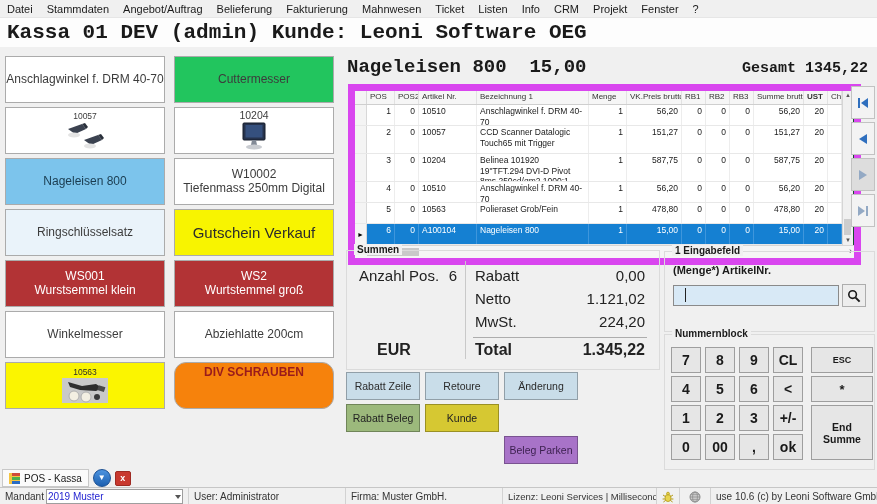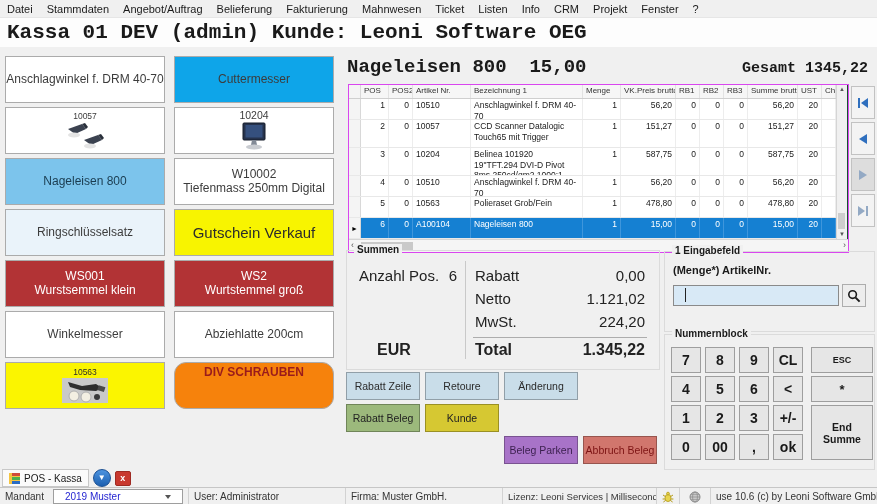--- a/index.html
+++ b/index.html
@@ -26,21 +26,21 @@
   .tile.bold{font-weight:bold;}
   .tile.top{justify-content:flex-start;padding-top:3px;border-radius:12px;}
   .tile svg{margin-top:2px;}
   
   #receipt-header{position:absolute;left:347px;top:56px;width:521px;display:flex;
                   justify-content:space-between;align-items:baseline;
                   font-family:"Liberation Mono",monospace;font-weight:bold;}
   #rc-line{font-size:19px;white-space:pre;}
   #rc-total{font-size:15px;white-space:pre;}
   
-  #table{position:absolute;left:348px;top:84px;width:499px;border:1px solid #d946ef;background:#14532d;}
+  #table{position:absolute;left:348px;top:84px;width:499px;border:7px solid #d946ef;background:#14532d;}
   #t-main{display:flex;}
   #t-grid{width:487px;}
   .t-hrow{display:flex;height:13px;background:#F6F6F6;border-bottom:1px solid #CFCFCF;
           font-size:8px;color:#333;}
   .t-hcell{padding:1px 2px 0 3px;border-right:1px solid #E2E2E2;overflow:hidden;white-space:nowrap;}
   .t-row{display:flex;border-bottom:1px solid #E8E8E8;font-size:8.5px;background:#fff;overflow:hidden;}
   .t-cell{padding:1px 3px 0 3px;border-right:1px solid #EDEDED;overflow:hidden;line-height:1.25;}
   .al-r{text-align:right;}
   .t-ind{width:11px;min-width:11px;background:#F4F4F4;border-right:1px solid #D8D8D8;
          font-size:7px;color:#000;display:flex;align-items:center;justify-content:center;}
@@ -108,22 +108,22 @@
             border:1px solid #1B4F92;display:flex;align-items:center;justify-content:center;
             color:#fff;font-size:8px;cursor:pointer;line-height:1;}
   #tab-close{width:14px;height:13px;background:#C8382E;border:1px solid #9E2A22;border-radius:2px;
              color:#fff;font-size:9px;font-weight:bold;display:flex;align-items:center;
              justify-content:center;cursor:pointer;line-height:1;}
   
   #statusbar{position:absolute;left:0;top:487px;right:0;height:17px;background:#F0F0F0;
              border-top:1px solid #C6C6C6;display:flex;align-items:stretch;font-size:10px;color:#333;}
   .sb-sec{border-right:1px solid #D2D2D2;display:flex;align-items:center;padding:0 5px;
           white-space:nowrap;overflow:hidden;}
-  #sb-combo{width:138px;height:13px;background:#fff;border:1px solid #9E9E9E;margin-left:9px;
-            display:flex;align-items:center;justify-content:space-between;padding:0 11px;
+  #sb-combo{width:138px;height:13px;background:#fff;border:1px solid #9E9E9E;margin-left:2px;
+            display:flex;align-items:center;justify-content:space-between;padding:0 1px;
             color:#1F1FD0;cursor:pointer;}
   .chev{width:0;height:0;border-left:3px solid transparent;border-right:3px solid transparent;
         border-top:4px solid #555;}
 </style>
 </head>
 <body>
 
 <div id="app">
   <div id="menubar">
       <span class="menu-item">Datei</span>
@@ -139,21 +139,21 @@
       <span class="menu-item">Projekt</span>
       <span class="menu-item">Fenster</span>
       <span class="menu-item">?</span>
     </div>
   <div id="titlebar">Kassa 01 DEV (admin) Kunde: Leoni Software OEG</div>
 
   <div id="product-grid">
       <div class="tile" style="background: rgb(255, 255, 255); color: rgb(60, 60, 60);">
         <div class="line">Anschlagwinkel f. DRM 40-70</div>
       </div>
-      <div class="tile" style="background: #0ea5e9; color: rgb(60, 60, 60);">
+      <div class="tile" style="background: #22c55e; color: rgb(60, 60, 60);">
         <div class="line">Cuttermesser</div>
       </div>
       <div class="tile" style="background: rgb(255, 255, 255); color: rgb(60, 60, 60);">
         <div class="code">10057</div>
         <svg width="46" height="27" viewBox="0 0 46 27">
           <path d="M6 7 L20 2 L24 7 L13 12 Z" fill="#3B4250"></path>
           <path d="M20 2 L24 7 L26 5 L23 1 Z" fill="#2A303B"></path>
           <ellipse cx="12" cy="13" rx="6" ry="2.5" fill="#E4E4E4"></ellipse>
           <path d="M22 18 L36 13 L40 18 L29 23 Z" fill="#3B4250"></path>
           <path d="M36 13 L40 18 L42 16 L39 12 Z" fill="#2A303B"></path>
@@ -225,21 +225,21 @@
             <div class="t-hcell" style="width: 28px; box-sizing: border-box;">POS</div>
             <div class="t-hcell" style="width: 24px; box-sizing: border-box;">POS2</div>
             <div class="t-hcell" style="width: 58px; box-sizing: border-box;">Artikel Nr.</div>
             <div class="t-hcell" style="width: 112px; box-sizing: border-box;">Bezeichnung 1</div>
             <div class="t-hcell" style="width: 38px; box-sizing: border-box;">Menge</div>
             <div class="t-hcell" style="width: 55px; box-sizing: border-box;">VK.Preis brutto</div>
             <div class="t-hcell" style="width: 24px; box-sizing: border-box;">RB1</div>
             <div class="t-hcell" style="width: 24px; box-sizing: border-box;">RB2</div>
             <div class="t-hcell" style="width: 24px; box-sizing: border-box;">RB3</div>
             <div class="t-hcell" style="width: 50px; box-sizing: border-box;">Summe brutto</div>
-            <div class="t-hcell" style="width: 24px; box-sizing: border-box;">UST</div>
+            <div class="t-hcell" style="width: 24px; box-sizing: border-box; font-weight: bold;">UST</div>
             <div class="t-hcell" style="flex: 1 1 0%; box-sizing: border-box;">Char</div>
           </div>
           <div class="t-row" style="height: 20px;">
             <div class="t-ind"></div>
             <div class="t-cell al-r" style="width: 28px; box-sizing: border-box;">1</div>
             <div class="t-cell al-r" style="width: 24px; box-sizing: border-box;">0</div>
             <div class="t-cell" style="width: 58px; box-sizing: border-box;">10510</div>
             <div class="t-cell" style="width: 112px; box-sizing: border-box;">Anschlagwinkel f. DRM 40-70</div>
             <div class="t-cell al-r" style="width: 38px; box-sizing: border-box;">1</div>
             <div class="t-cell al-r" style="width: 55px; box-sizing: border-box;">56,20</div>
@@ -381,21 +381,20 @@
     <div class="sm-abs sm-val sm-bold" style="top:90px;">1.345,22</div>
   </div>
 
   <div id="actions">
       <div class="abtn" style="background: rgb(201, 221, 233); color: rgb(43, 43, 43); grid-area: 1 / 1;">Rabatt Zeile</div>
       <div class="abtn" style="background: rgb(201, 221, 233); color: rgb(43, 43, 43); grid-area: 1 / 2;">Retoure</div>
       <div class="abtn" style="background: rgb(201, 221, 233); color: rgb(43, 43, 43); grid-area: 1 / 3;">Änderung</div>
       <div class="abtn" style="background: rgb(156, 185, 124); color: rgb(34, 34, 34); grid-area: 2 / 1;">Rabatt Beleg</div>
       <div class="abtn" style="background: rgb(214, 200, 50); color: rgb(34, 34, 34); grid-area: 2 / 2;">Kunde</div>
       <div class="abtn" style="background: rgb(168, 115, 200); color: rgb(58, 31, 77); grid-area: 3 / 3;">Beleg Parken</div>
-      <div class="abtn" style="background: rgb(209, 118, 109); color: rgb(125, 20, 20); grid-area: 3 / 4;">Abbruch Beleg</div>
     </div>
 
   <div id="eingabe" class="gbox">
     <span class="glabel">1 Eingabefeld</span>
     <div id="ein-label">(Menge*) ArtikelNr.</div>
     <div id="ein-row">
       <div style="position:relative;">
         <input id="ein-input" type="text" value="" style="">
         <div id="ein-caret"></div>
       </div>

